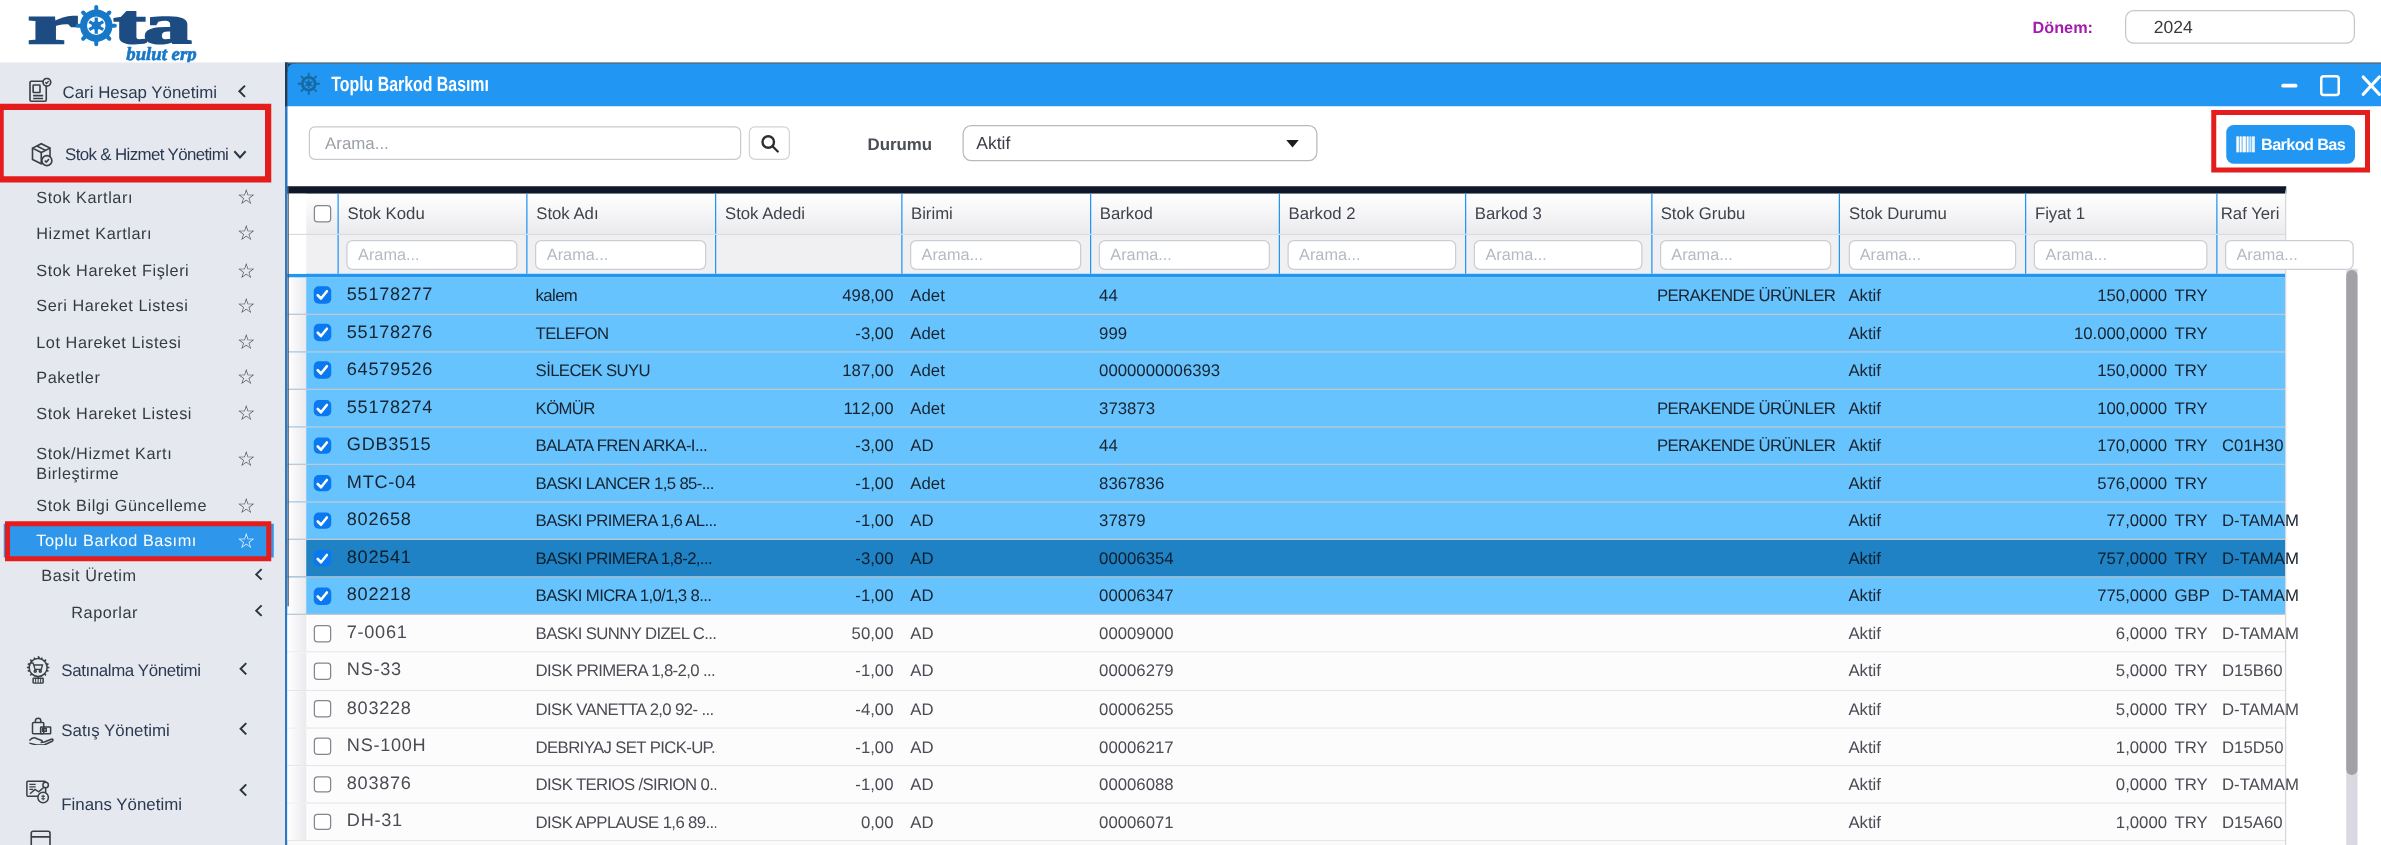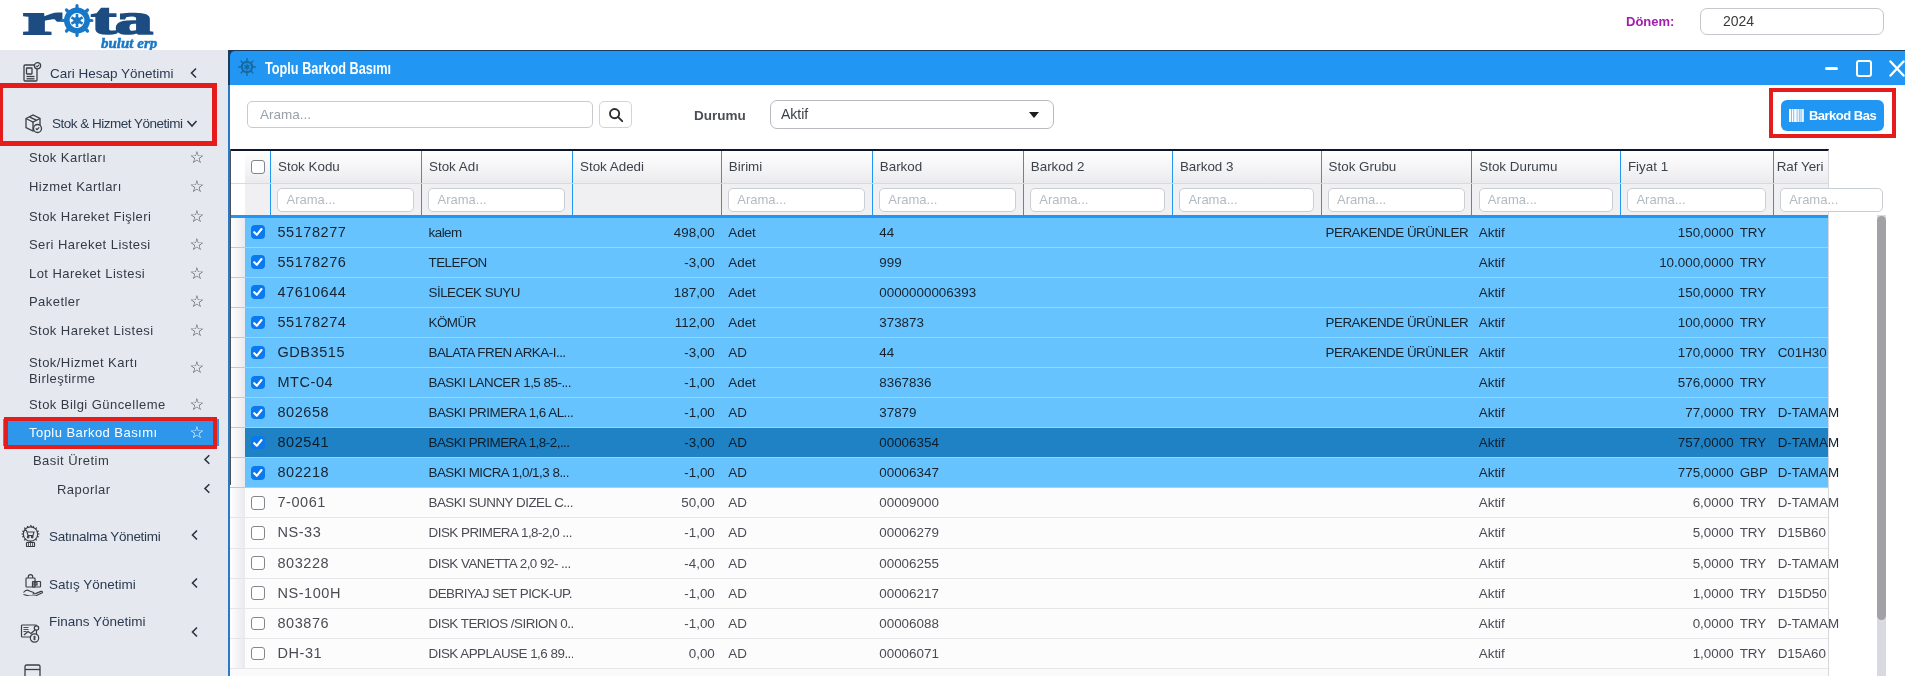--- a/index.html
+++ b/index.html
@@ -52,21 +52,21 @@
     border:1.6px solid #b9b9bf; border-radius:7px; background:#fff;
     font-size:14px; color:#3c4046; line-height:26px; padding-left:10px; }
   #select .caret { position:absolute; right:14px; top:11px; width:0; height:0;
     border-left:5.5px solid transparent; border-right:5.5px solid transparent; border-top:6px solid #1d1d20; }
   #barkod-btn { position:absolute; left:1781px; top:100px; width:103px; height:31px;
     background:#2196f3; border-radius:6px; color:#fff; font-size:13px; font-weight:bold; letter-spacing:-0.5px;
     display:flex; align-items:center; justify-content:center; gap:5px; }
 
   
   #grid { position:absolute; left:230px; top:148.5px; width:1599px; height:527.5px;
-    border-top:2px solid #0f172a; border-right:1px solid #d8d8dc; }
+    border-top:6px solid #0f172a; border-right:1px solid #d8d8dc; }
   .hrow { display:flex; height:32.5px; background:linear-gradient(#ffffff, #ebebee); }
   .frow { display:flex; height:32px; background:#f0f0f3; border-top:1px solid #d8dadd; }
   .hcell { position:relative; font-size:13.4px; color:#3e434b; line-height:31px; padding-left:7px;
     white-space:nowrap; overflow:hidden; flex:none; }
   .bdr { border-right:1px solid #2196f3; }
   .fcell { position:relative; flex:none; }
   .finp { position:absolute; left:6.5px; top:4px; height:24px; width:calc(100% - 13px);
     border:1px solid #c9ced4; border-radius:5px; background:#fff; font-size:13px; color:#b4bac2;
     line-height:22px; padding-left:8px; }
   .fcell.w11 .finp { width:calc(100% - 8px); }
@@ -216,21 +216,21 @@
     </svg>
 
   <svg class="abs" style="left:20px; top:571px;" width="22" height="23" viewBox="0 0 22 23" fill="none" stroke="#3a3f46" stroke-width="1.2">
     <rect x="1.5" y="4" width="15" height="12" rx="0.8"></rect>
     <path d="M3.5 6.5 h5 M3.5 8.5 h5 M3.5 10.5 h3" stroke-width="0.9"></path>
     <path d="M4 14 l4-3.5 3 2 5-4.5"></path>
     <circle cx="16.5" cy="7" r="2.2" fill="#e5e8ef"></circle>
     <circle cx="14.5" cy="17" r="4.2" fill="#e5e8ef"></circle>
     <path d="M14.5 14.8 v4.4 M13 16 h3 M13 18 h3" stroke-width="0.9"></path>
   </svg>
-  <div class="side-item sec-text" style="left:49px; top:564px;">Finans Yönetimi</div>
+  <div class="side-item sec-text" style="left:49px; top:586px;">Finans Yönetimi</div>
   <svg class="chev" style="left:190px; top:576px;" width="9" height="12" viewBox="0 0 9 12" fill="none" stroke="#2b3440" stroke-width="1.6">
       <path d="M7 1.5 L2.5 6 L7 10.5"></path>
     </svg>
 
   <svg class="abs" style="left:24px; top:614px;" width="18" height="12" viewBox="0 0 18 12" fill="none" stroke="#3a3f46" stroke-width="1.3">
     <rect x="1" y="1" width="15" height="14" rx="1.5"></rect>
     <path d="M1 5.5 h15"></path>
   </svg>
 </div>
 
@@ -383,21 +383,21 @@
   </div>
   <div class="row sel">
     <div class="gut"></div>
       <div class="cb">
         <span class="ckb">
           <svg width="13.5" height="13.5" viewBox="0 0 13.5 13.5" fill="none" stroke="#fff" stroke-width="2.1" stroke-linecap="round" stroke-linejoin="round">
             <path d="M3.2 7.2 L5.8 9.8 L10.5 4"></path>
           </svg>
         </span>
       </div>
-    <div class="c w1">47610644</div>
+    <div class="c w1">64579526</div>
     <div class="c w2">SİLECEK SUYU</div>
     <div class="cnum w3">187,00</div>
     <div class="c w4">Adet</div>
     <div class="c w5">0000000006393</div>
     <div class="c w6"></div>
     <div class="c w7"></div>
     <div class="c w8"></div>
     <div class="c w9">Aktif</div>
     <div class="cfy w10">
         <span class="n">150,0000</span>

